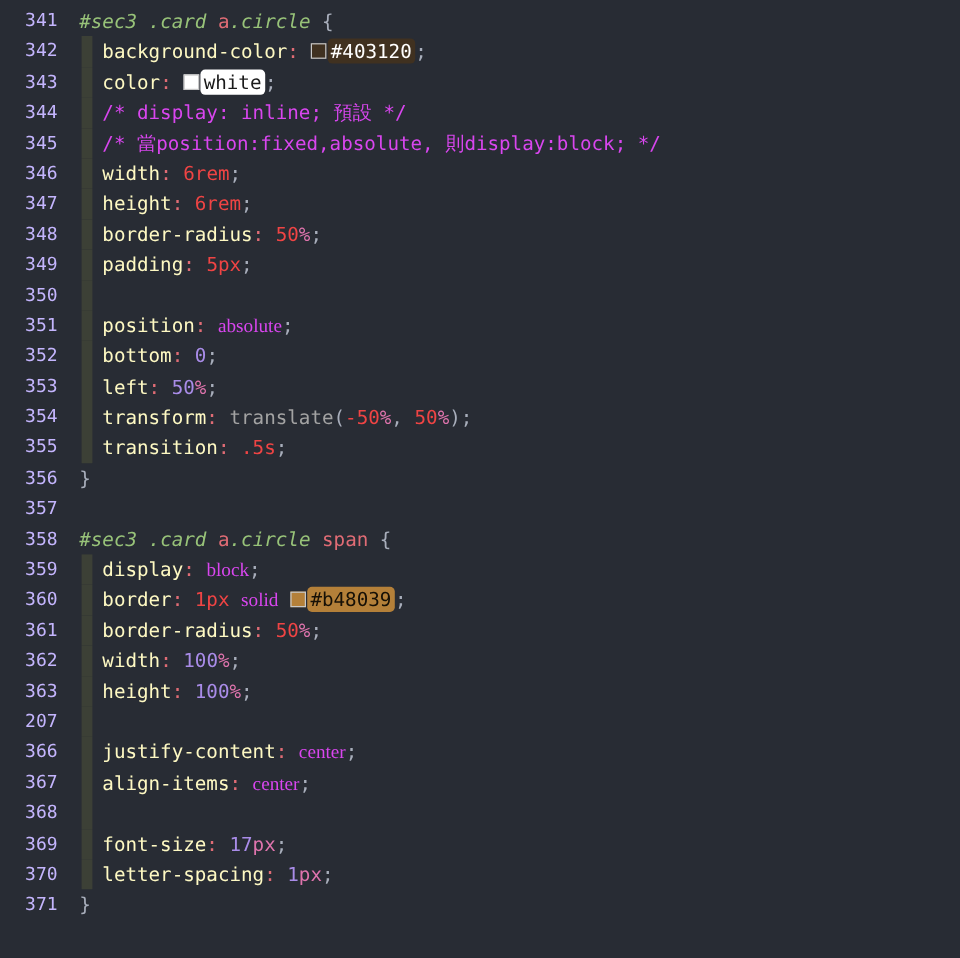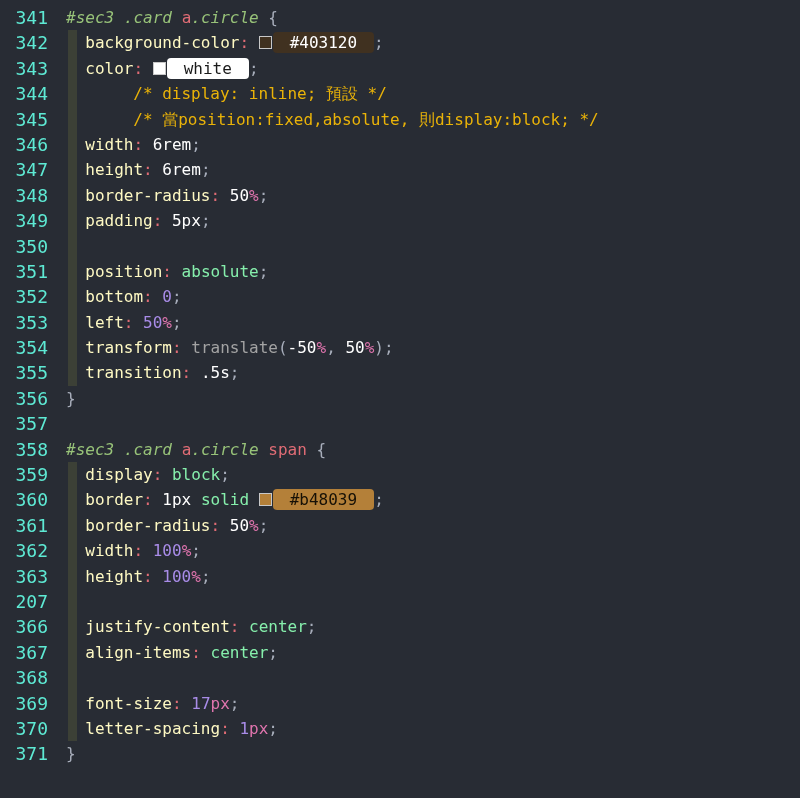--- a/index.html
+++ b/index.html
@@ -5,43 +5,43 @@
   html,body{margin:0;padding:0;}
   body{
     width:800px;height:798px;overflow:hidden;
     background:#282c34;
     font-family:"DejaVu Sans Mono","DejaVu Sans",monospace;
   }
   .editor{position:relative;padding-top:5px;}
   .row{position:relative;height:25.4px;line-height:25.4px;white-space:pre;}
   .gutter{
     position:absolute;left:0;top:0;width:48px;text-align:right;
-    color:#5eead4;font-size:18px;user-select:none;
+    color:#c4b5fd;font-size:15px;user-select:none;
   }
   .bar{position:absolute;left:68px;top:0;bottom:0;width:9px;background:#3c4036;}
   .code{position:absolute;left:66px;top:0;font-size:16px;}
   
   .tk-pl{color:#abb2bf;}
   .tk-pu{color:#a8aebb;}
   .tk-pr{color:#fef9c3;}
   .tk-fn{color:#a3a3a3;}
   .tk-co{color:#e06c75;}
   .tk-selc{color:#98c379;font-style:italic;}
   .tk-sele{color:#e06c75;}
-  .tk-kw{color:#86efac;}
-  .tk-nw{color:#ffffff;}
+  .tk-kw{color:#d946ef;font-family:Liberation Serif, serif;}
+  .tk-nw{color:#ef4444;}
   .tk-nc{color:#a98ce8;}
   .tk-up{color:#df74ad;}
-  .tk-cm{color:#eab308;margin-left:48px;}
+  .tk-cm{color:#d946ef;}
   .swatch{
     display:inline-block;width:13px;height:13px;
     border:1px solid #c8c8c8;vertical-align:-1px;margin-right:1px;
     box-sizing:border-box;
   }
-  .pill{border-radius:4px;padding:1px 17px;}
+  .pill{border-radius:4px;padding:1px 3px;}
 </style>
 </head>
 <body>
 
 <div class="editor">
   <div id="lines">
       <div class="row"><span class="gutter">341</span><span class="code"><span class="tk-selc">#sec3</span><span class="tk-pl"> </span><span class="tk-selc">.card</span><span class="tk-pl"> </span><span class="tk-sele">a</span><span class="tk-selc">.circle</span><span class="tk-pl"> </span><span class="tk-pu">{</span></span></div>
       <div class="row"><span class="gutter">342</span><div class="bar"></div><span class="code"><span class="tk-pl">  </span><span class="tk-pr">background-color</span><span class="tk-co">:</span><span class="tk-pl"> </span><span class="swatch" style="background: rgb(64, 49, 32);"></span><span class="pill" style="background: rgb(64, 49, 32); color: rgb(255, 255, 255);">#403120</span><span class="tk-pu">;</span></span></div>
       <div class="row"><span class="gutter">343</span><div class="bar"></div><span class="code"><span class="tk-pl">  </span><span class="tk-pr">color</span><span class="tk-co">:</span><span class="tk-pl"> </span><span class="swatch" style="background: rgb(255, 255, 255);"></span><span class="pill" style="background: rgb(255, 255, 255); color: rgb(26, 26, 26);">white</span><span class="tk-pu">;</span></span></div>
       <div class="row"><span class="gutter">344</span><div class="bar"></div><span class="code"><span class="tk-pl">  </span><span class="tk-cm">/* display: inline; 預設 */</span></span></div>

